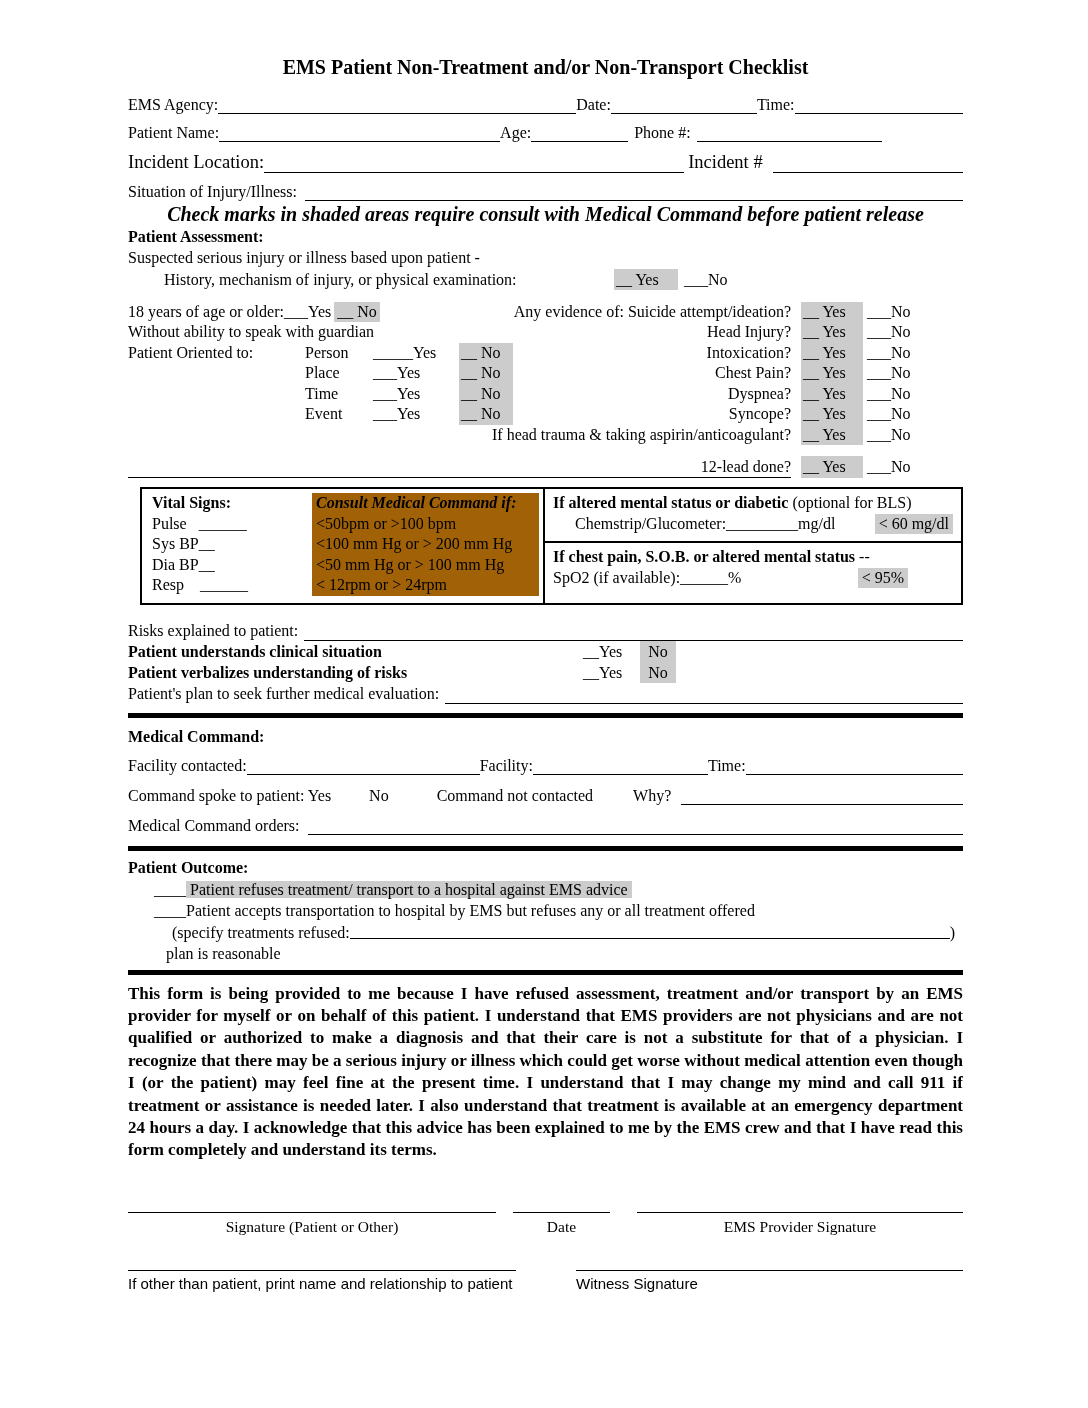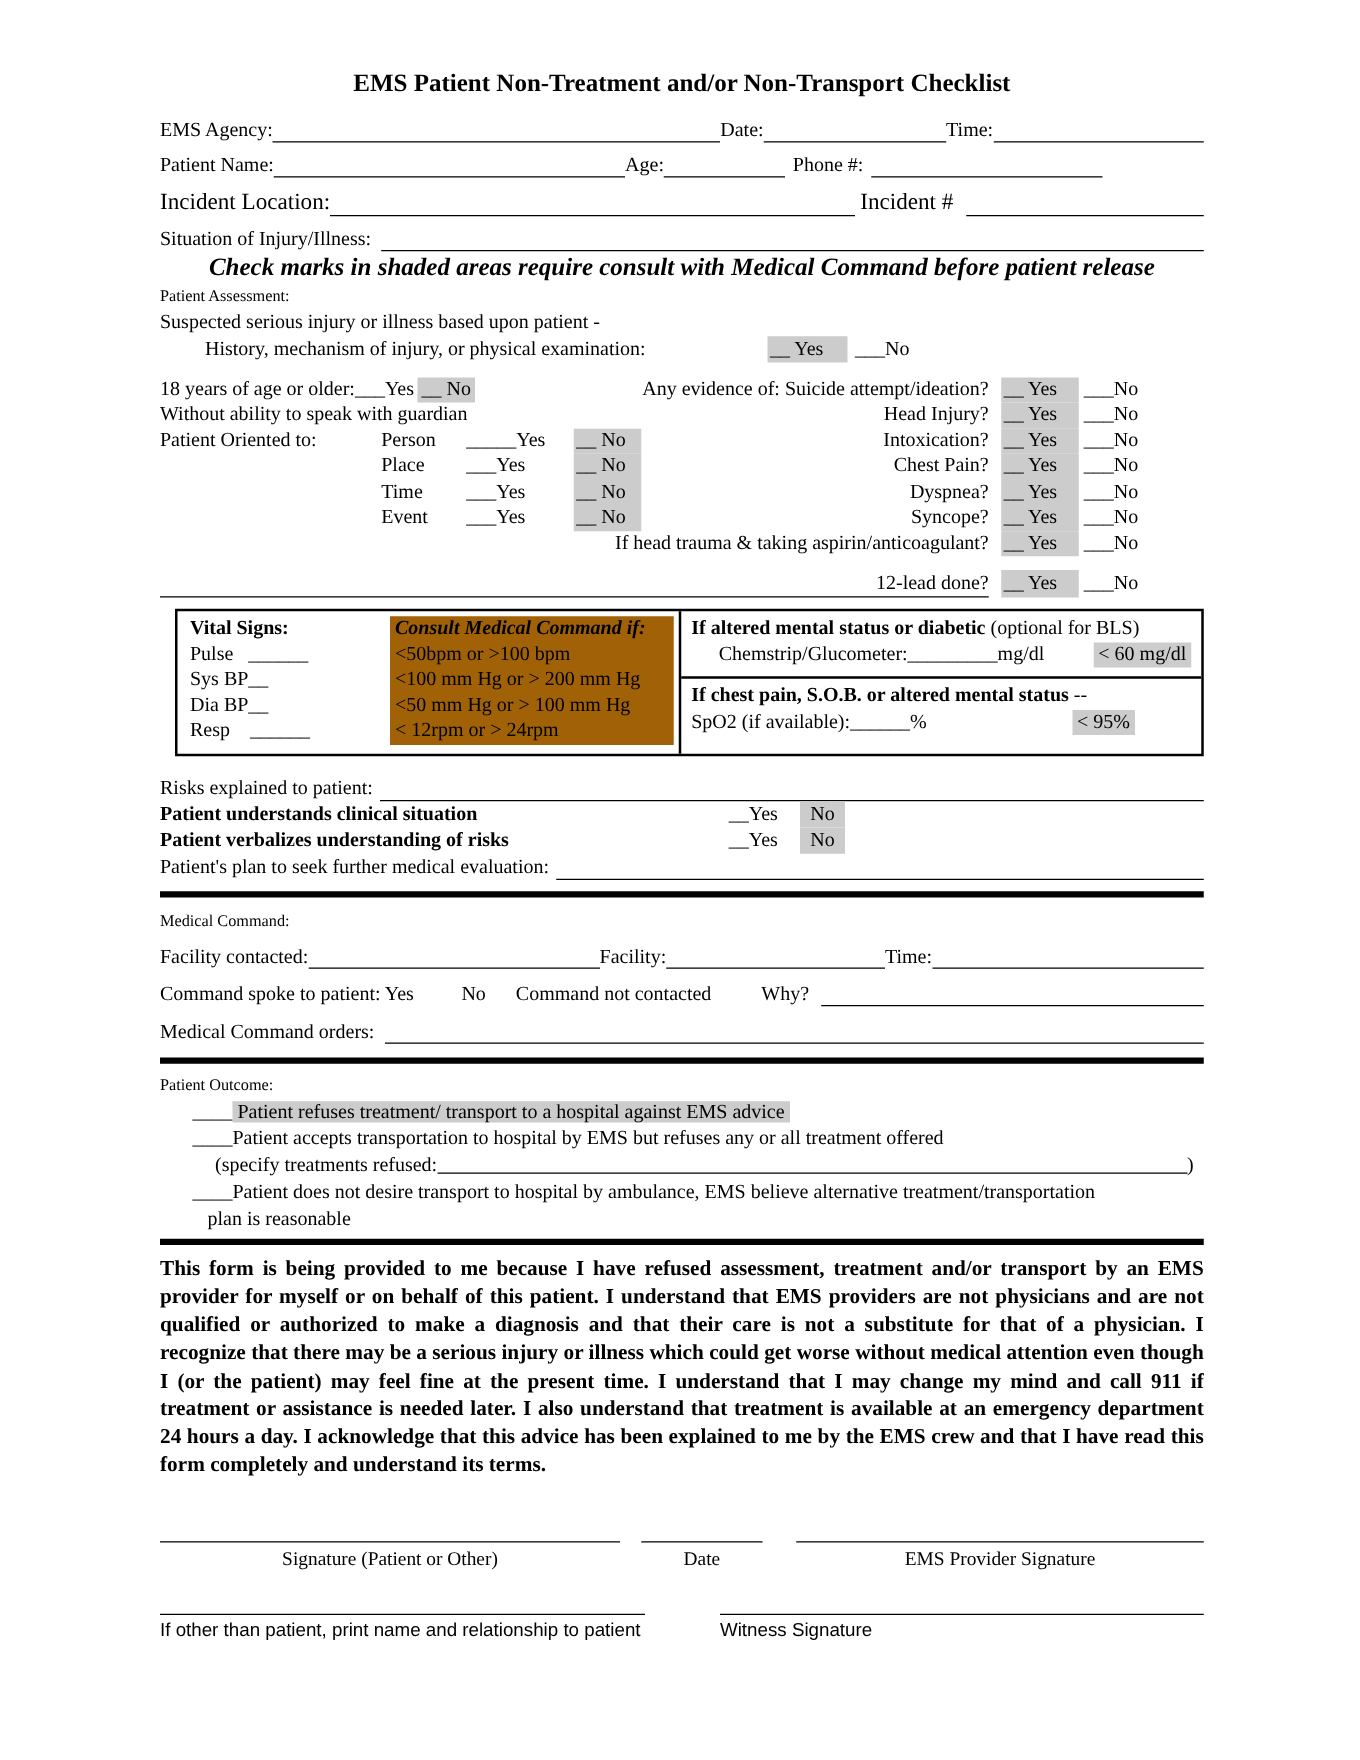--- a/index.html
+++ b/index.html
@@ -13,21 +13,21 @@
   h1.title{font-size:20px;font-weight:bold;margin:0;text-align:center;line-height:26px;}
   
   .frow{display:flex;align-items:flex-end;}
   .fill{border-bottom:1.6px solid #000;height:1.05em;flex:1 1 auto;}
   .fillw{border-bottom:1.6px solid #000;height:1.05em;flex:0 0 auto;}
   .lbl{white-space:nowrap;}
   .hdr{margin-top:16px;}
   .hdr .frow{margin-bottom:10px;}
   .row-incident{font-size:18.5px;}
   .notice{font-weight:bold;font-style:italic;font-size:20px;text-align:center;margin-top:2px;}
-  .sec-title{font-weight:normal;font-size:13px;line-height:22px;}
+  .sec-title{font-weight:bold;font-size:16px;line-height:22px;}
   .assess-line{line-height:20.5px;}
   .hist-row{display:flex;line-height:21px;}
   .hist-label{width:450px;margin-left:36px;}
   .ynYes{flex:0 0 60px;margin-left:0;padding:0 2px;}
   .ynNo{flex:0 0 52px;margin-left:6px;}
   
   .assess{display:flex;margin-top:12px;line-height:20.5px;}
   .a-left{width:352px;flex:0 0 352px;}
   .a-right{flex:1 1 auto;padding-right:48px;}
   .q-row{display:flex;}
@@ -284,41 +284,40 @@
     <span class="lbl">Facility contacted:</span>
     <span class="fillw" style="flex-basis:233px"></span>
     <span class="lbl">Facility:</span>
     <span class="fillw" style="flex-basis:175px"></span>
     <span class="lbl">Time:</span>
     <span class="fill"></span>
   </div>
   <div class="mc-spoke">
     <span class="lbl">Command spoke to patient: Yes</span>
     <span class="lbl" style="margin-left:38px">No</span>
-    <span class="lbl" style="margin-left:24px">Command not contacted</span>
+    <span class="lbl" style="margin-left:48px">Command not contacted</span>
     <span class="lbl" style="margin-left:40px">Why?</span>
     <span class="fill" style="margin-left:10px"></span>
   </div>
   <div class="mc-orders">
     <span class="lbl">Medical Command orders:</span>
     <span class="fill" style="margin-left:8px"></span>
   </div>
 
   <div class="bar" style="margin-top:11px"></div>
 
   <div class="outcome">
     <div class="sec-title" style="margin-top:6px">Patient Outcome:</div>
     <div class="opt"><span>____</span><span class="shade">Patient refuses treatment/ transport to a hospital against EMS advice</span></div>
     <div class="opt"><span>____</span><span>Patient accepts transportation to hospital by EMS but refuses any or all treatment offered</span></div>
     <div class="opt-specify">
       <span class="lbl">(specify treatments refused:</span>
       <span class="fill"></span>
       <span>)</span>
     </div>
-    <div class="opt"><span>____</span><span>Patient does not desire transport to hospital by ambulance, EMS believe alternative treatment/transportation</span></div>
     <div class="opt-cont">plan is reasonable</div>
   </div>
 
   <div class="bar" style="margin-top:5px"></div>
 
   <div class="ack">This form is being provided to me because I have refused assessment, treatment and/or transport by an EMS provider for myself or on behalf of this patient. I understand that EMS providers are not physicians and are not qualified or authorized to make a diagnosis and that their care is not a substitute for that of a physician.  I recognize that there may be a serious injury or illness which could get worse without medical attention even though I (or the patient) may feel fine at the present time.  I understand that I may change my mind and call 911 if treatment or assistance is needed later. I also understand that treatment is available at an emergency department 24 hours a day. I acknowledge that this advice has been explained to me by the EMS crew and that I have read this form completely and understand its terms.</div>
 
   <div class="sig1">
     <div class="sig-col sc1"><span>Signature (Patient or Other)</span></div>
     <div class="sp1"></div>

